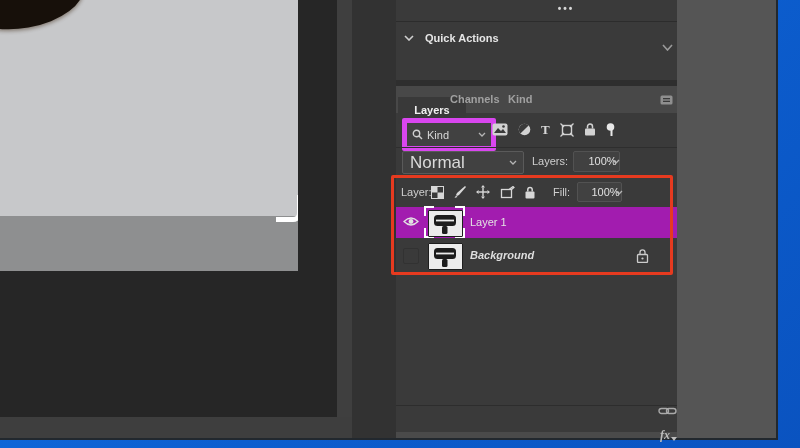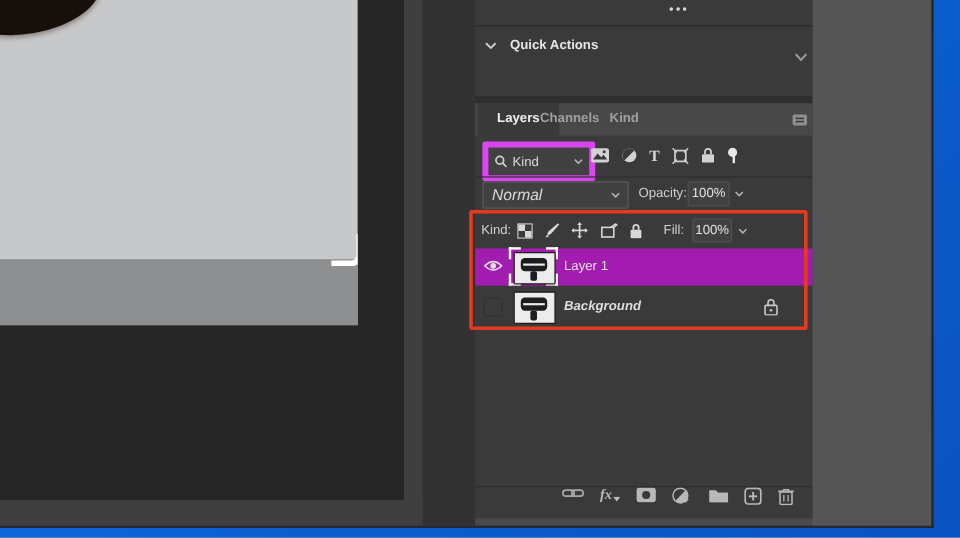--- a/index.html
+++ b/index.html
@@ -27,41 +27,41 @@
   .dots{position:absolute;left:140px;top:0px;width:60px;text-align:center;color:#d8d8d8;
         font-size:10px;font-weight:bold;letter-spacing:2px;line-height:18px;}
   .props-divider{position:absolute;left:0;top:21px;width:281px;height:1px;background:#2c2c2c;}
   .qa-header{position:absolute;left:8px;top:32px;display:flex;align-items:center;gap:11px;}
   .qa-label{font-size:11px;font-weight:bold;color:#e6e6e6;}
   .scroll-chev{position:absolute;left:266px;top:44px;}
   .panel-gap{position:absolute;left:0;top:80px;width:281px;height:6px;background:#2e2e2e;}
   
   .tabbar{position:absolute;left:0;top:86px;width:281px;height:27px;background:#484848;}
   .tab{position:absolute;top:0;height:27px;line-height:27px;font-size:11px;color:#a0a0a0;font-weight:bold;}
-  .tab.active{left:2px;width:68px;background:#393939;color:#f0f0f0;text-align:center;}
+  .tab.active{left:2px;width:68px;background:#393939;color:#f0f0f0;text-align:center;margin-top:11px;}
   .tab.t2{left:54px;}
   .tab.t3{left:112px;}
   .panel-menu{position:absolute;left:264px;top:9px;}
   
   .filter-row{position:absolute;left:0;top:113px;width:281px;height:34px;}
   .kind-select{position:absolute;left:6px;top:5px;width:84px;height:23px;background:#414141;
         border:5px solid #d946ef;border-radius:2px;display:flex;align-items:center;}
   .kind-label{font-size:11px;color:#d8d8d8;margin-left:4px;}
   .kind-chev{position:absolute;right:5px;top:9px;}
   .filter-icons{position:absolute;left:96px;top:5px;height:23px;display:flex;align-items:center;gap:10px;}
   .row-divider{position:absolute;left:0;top:147px;width:281px;height:1px;background:#2e2e2e;}
   
   .blend-row{position:absolute;left:0;top:149px;width:281px;height:25px;}
   .blend-select{position:absolute;left:6px;top:2px;width:120px;height:21px;background:#414141;
         border:1px solid #5a5a5a;border-radius:2px;}
-  .blend-value{font-size:13px;color:#dadada;line-height:21px;padding-left:7px;font-style:italic;}
+  .blend-value{font-size:17px;color:#dadada;line-height:21px;padding-left:7px;}
   .blend-chev{position:absolute;right:6px;top:8px;}
   .opacity-label{position:absolute;left:136px;top:0;line-height:25px;font-size:11px;color:#cfcfcf;}
   .value-box{position:absolute;background:#414141;border:1px solid #525252;border-radius:2px;
-        font-size:11px;color:#e0e0e0;text-align:center;}
+        font-size:11px;color:#e0e0e0;text-align:center;padding-left:12px;}
   .opacity-box{left:177px;top:2px;width:33px;height:19px;line-height:19px;}
   .opacity-chev{position:absolute;left:216px;top:10px;}
   
   .lock-row{position:absolute;left:0;top:178px;width:281px;height:28px;}
   .lock-label{position:absolute;left:5px;top:0;line-height:28px;font-size:11px;color:#cfcfcf;}
   .lock-icons{position:absolute;left:35px;top:0;height:28px;display:flex;align-items:center;gap:9px;}
   .fill-label{position:absolute;left:157px;top:0;line-height:28px;font-size:11px;color:#cfcfcf;}
   .fill-box{left:181px;top:4px;width:31px;height:18px;line-height:18px;}
   .fill-chev{position:absolute;left:219px;top:12px;}
   
@@ -76,21 +76,21 @@
   .bk{position:absolute;width:8px;height:8px;}
   .bk.tl{left:-2px;top:-3px;border-left:2px solid #fff;border-top:2px solid #fff;}
   .bk.tr{right:-2px;top:-3px;border-right:2px solid #fff;border-top:2px solid #fff;}
   .bk.bl{left:-2px;bottom:-2px;border-left:2px solid #fff;border-bottom:2px solid #fff;}
   .bk.br{right:-2px;bottom:-2px;border-right:2px solid #fff;border-bottom:2px solid #fff;}
   .layer-name{position:absolute;left:74px;top:0;line-height:31px;font-size:11px;color:#e3e3e3;}
   .layer-name.bgname{font-style:italic;font-weight:bold;color:#dedede;}
   .row-lock{position:absolute;left:240px;top:8px;}
   
   .bottom-bar{position:absolute;left:0;top:405px;width:281px;height:26px;border-top:1px solid #2d2d2d;
-        background:#3a3a3a;display:flex;align-items:flex-start;gap:13px;padding-left:72px;box-sizing:border-box;}
+        background:#3a3a3a;display:flex;align-items:flex-end;gap:13px;padding-left:72px;box-sizing:border-box;flex-direction:column;}
   .fx-wrap{display:flex;align-items:flex-end;}
   .fx-text{font-size:12px;font-style:italic;font-weight:bold;color:#bdbdbd;line-height:12px;
         font-family:"Liberation Serif",serif;}
   
   .highlight-rect{position:absolute;left:391px;top:175px;width:276px;height:94px;
         border:3px solid #e63a1f;border-radius:2px;z-index:20;}
   .icon{display:inline-flex;align-items:center;justify-content:center;}
 </style>
 </head>
 <body>
@@ -201,31 +201,31 @@
 
       <div class="blend-row">
         <div class="blend-select">
           <div class="blend-value">Normal</div>
           <span class="blend-chev icon">
             <svg width="8" height="5" viewBox="0 0 8 5">
                 <path d="M1 1 L4 4 L7 1" fill="none" stroke="#b5b5b5" stroke-width="1.3"></path>
               </svg>
           </span>
         </div>
-        <span class="opacity-label">Opacity:</span>
+        <span class="opacity-label">Layers:</span>
         <div class="value-box opacity-box">100%</div>
         <span class="opacity-chev icon">
           <svg width="8" height="5" viewBox="0 0 8 5">
               <path d="M1 1 L4 4 L7 1" fill="none" stroke="#b5b5b5" stroke-width="1.3"></path>
             </svg>
         </span>
       </div>
 
       <div class="lock-row">
-        <span class="lock-label">Kind:</span>
+        <span class="lock-label">Layer:</span>
         <div class="lock-icons">
           <span class="icon">
             <svg width="13" height="13" viewBox="0 0 13 13">
                 <rect x="0.5" y="0.5" width="12" height="12" fill="none" stroke="#d8d8d8" stroke-width="1"></rect>
                 <rect x="1" y="1" width="5.5" height="5.5" fill="#d8d8d8"></rect>
                 <rect x="6.5" y="6.5" width="5.5" height="5.5" fill="#d8d8d8"></rect>
               </svg>
           </span>
           <span class="icon">
             <svg width="14" height="14" viewBox="0 0 14 14">

